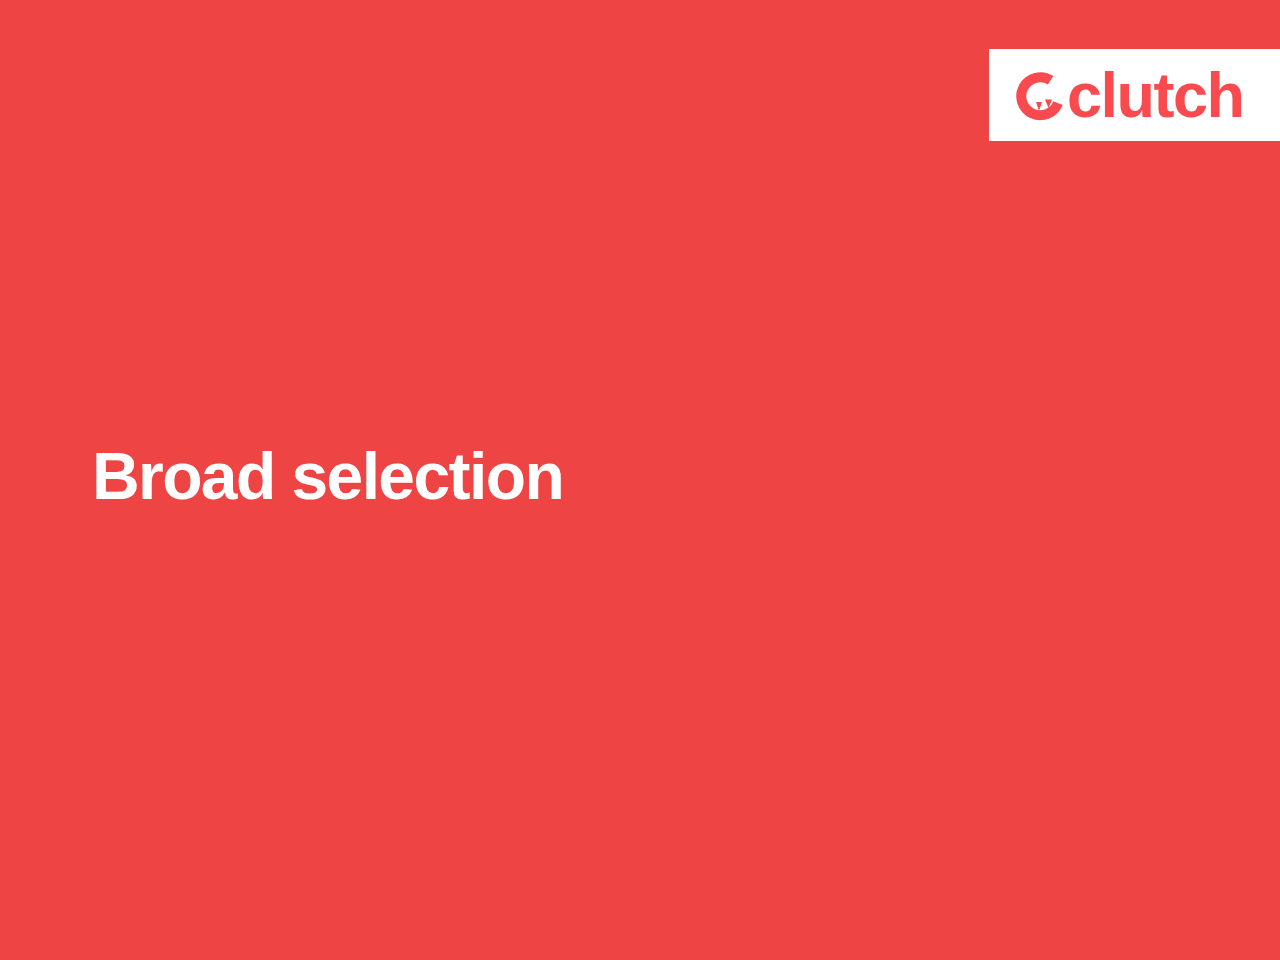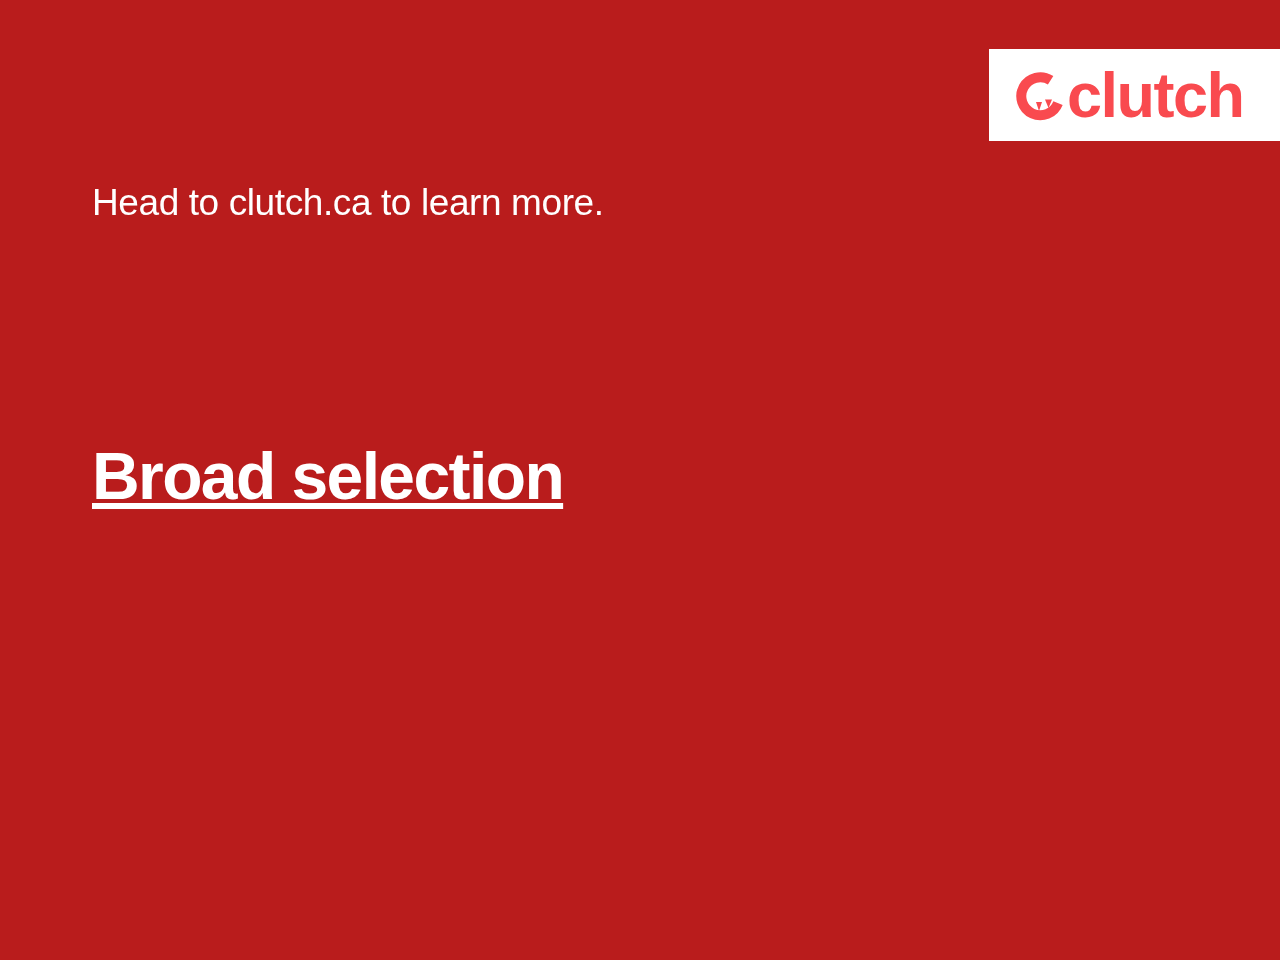--- a/index.html
+++ b/index.html
@@ -12,21 +12,21 @@
     height: 960px;
     overflow: hidden;
     font-family: "Liberation Sans", sans-serif;
     -webkit-font-smoothing: antialiased;
   }
 
   .slide {
     position: relative;
     width: 1280px;
     height: 960px;
-    background: #b91c1c;
+    background: #ef4444;
     overflow: hidden;
   }
 
   
   .logo-badge {
     position: absolute;
     top: 49px;
     left: 989px;
     width: 291px;
     height: 92px;
@@ -81,21 +81,20 @@
     position: absolute;
     left: 92px;
     top: 440px;
     font-size: 66px;
     font-weight: 700;
     letter-spacing: -1.6px;
     color: #FFFFFF;
     line-height: 1.1;
     white-space: nowrap;
     margin: 0;
-    text-decoration: underline;
   }
 
   .subhead {
     position: absolute;
     left: 92px;
     top: 542px;
     width: 960px;
     font-size: 49px;
     font-weight: 400;
     letter-spacing: -0.8px;
@@ -122,18 +121,17 @@
                    A38 38 0 1 0 78 74" fill="none" stroke="#F94A4F" stroke-width="20" stroke-linecap="butt" transform="rotate(-18 50 50)"></path>
 
           <polygon points="40,62 52,62 46,80" fill="#F94A4F"></polygon>
           <polygon points="58,57 72,57 65,74" fill="#F94A4F"></polygon>
         </svg>
       </span>
       <span class="logo-wordmark">clutch</span>
     </div>
   </div>
 
-  <div class="eyebrow">Head to clutch.ca to learn more.</div>
 
   <h1 class="headline">Broad selection</h1>
 
 
 </div>
 
 </body></html>

